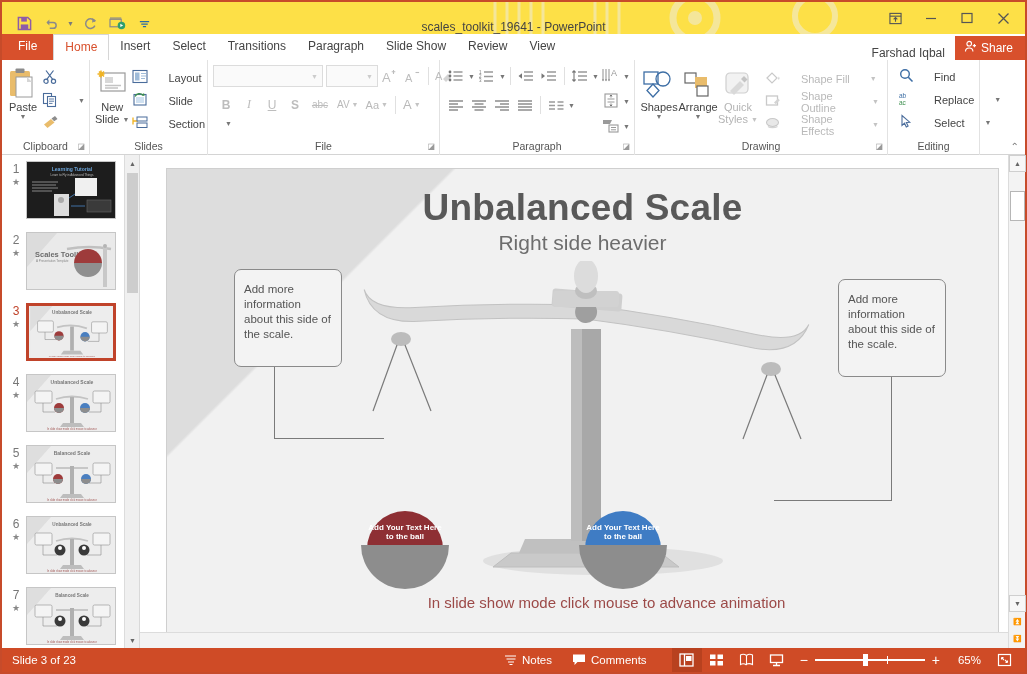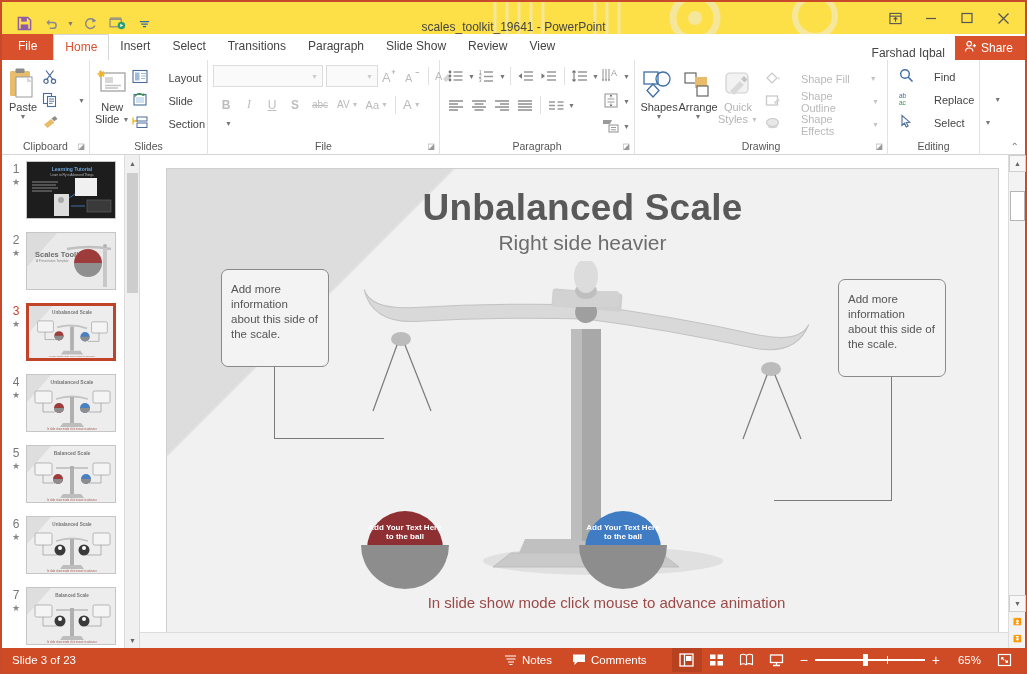--- a/index.html
+++ b/index.html
@@ -173,21 +173,21 @@
     position: absolute; top: 18px; left: 0; right: 0; text-align: center;
     font-size: 37px; font-weight: bold; color: #595959; letter-spacing: .2px;
   }
   .slide-sub {
     position: absolute; top: 62px; left: 0; right: 0; text-align: center;
     font-size: 21px; color: #6d6d6d;
   }
   .callout {
     position: absolute; width: 108px; background: #f3f3f3;
     border: 1px solid #8a8a8a; border-radius: 7px;
-    font-size: 11.5px; color: #555; line-height: 15px; padding: 12px 9px;
+    font-size: 11.5px; color: #555; line-height: 15px; padding: 12px 9px; margin-left: 13px;
   }
   .connector { position: absolute; border-color: #7a7a7a; border-style: solid; }
   .slide-note {
     position: absolute; bottom: 24px; left: 0; right: 0; text-align: center;
     font-size: 15px; color: #9c4a48; margin-left: 48px;
   }
   .ball {
     position: absolute; width: 76px; height: 76px; border-radius: 50%;
     display: flex; align-items: flex-start; justify-content: center;
     padding-top: 12px; font-size: 8px; font-weight: bold; color: #fff;

